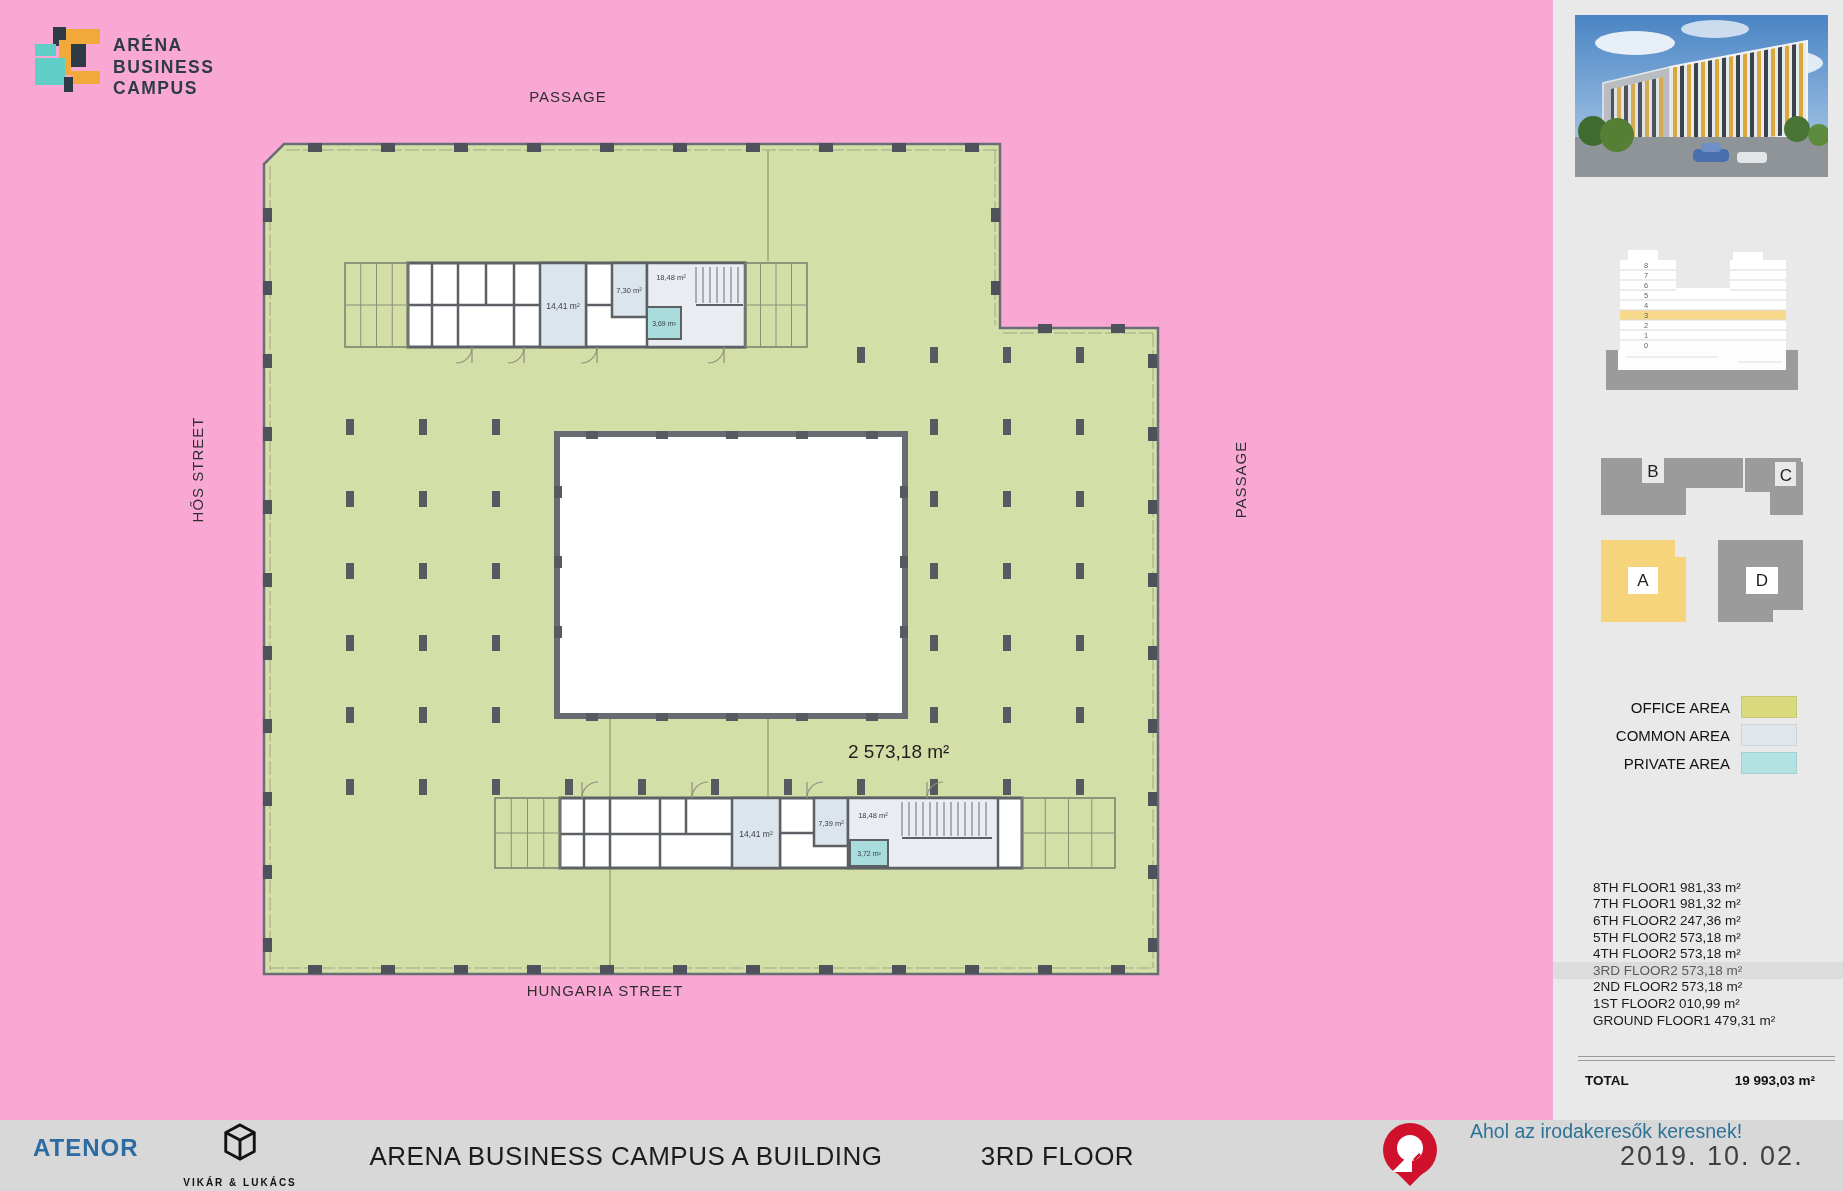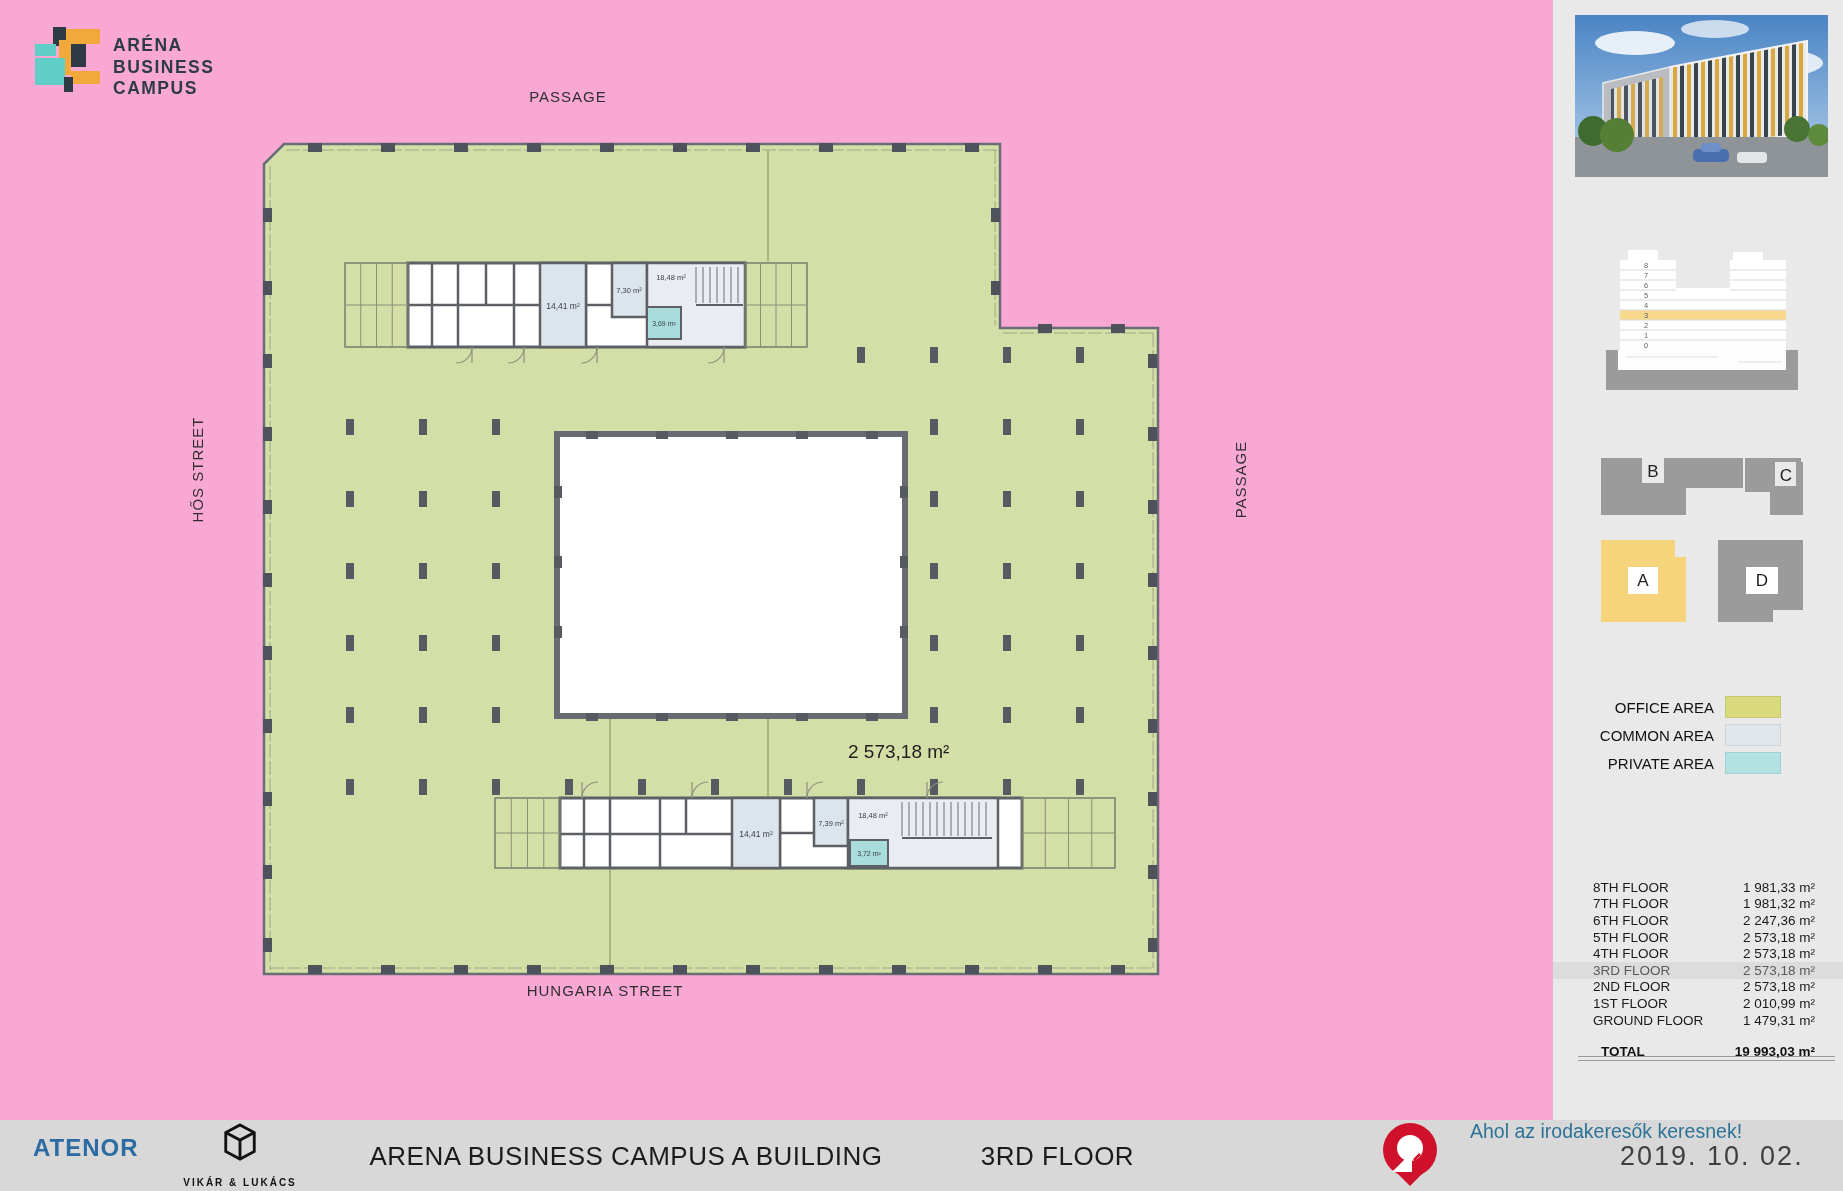--- a/index.html
+++ b/index.html
@@ -32,31 +32,31 @@
   .zdiv{stroke:#a9b47f;stroke-width:2}
   
   .sidebar{position:absolute;left:1553px;top:0;width:290px;height:1120px;background:#e9e9e9}
   .photo{position:absolute;left:22px;top:15px;width:253px;height:162px}
   #stack-svg{position:absolute;left:45px;top:250px;width:208px;height:145px}
   .st-num{font-size:7.5px;fill:#666;text-anchor:middle}
   #site-svg{position:absolute;left:47px;top:455px;width:205px;height:170px}
   .site-lab{font-size:17px;fill:#222;text-anchor:middle}
   .legend{position:absolute;left:0;top:697px;width:100%}
   .lrow{display:flex;justify-content:flex-end;align-items:center;gap:11px;
-        padding-right:62px;height:20px;margin-bottom:8px}
+        padding-right:46px;height:20px;margin-bottom:8px}
   .llab{font-size:15px;color:#111}
   .lsw{display:block;width:54px;height:20px;border:1px solid rgba(0,0,0,.08)}
   .ftable{position:absolute;left:0;top:879px;width:100%}
-  .frow{display:flex;justify-content:space-between;align-items:center;height:16.6px;
+  .frow{display:flex;align-items:center;height:16.6px;
         padding:0 28px 0 40px;font-size:13.5px;color:#1a1a1a}
   .frow.hl{background:#dcdcdc;color:#5a5a5a}
   .tdivider{position:absolute;left:25px;right:8px;top:1056px;height:3px;
             border-top:1px solid #9a9a9a;border-bottom:1px solid #9a9a9a}
-  .trow{position:absolute;left:0;top:1044px;width:100%;display:flex;justify-content:space-between;
-        padding:0 28px 0 48px;box-sizing:border-box;font-size:13.5px;font-weight:bold;color:#111}
+  .trow{position:absolute;left:0;top:1073px;width:100%;display:flex;justify-content:space-between;
+        padding:0 28px 0 32px;box-sizing:border-box;font-size:13.5px;font-weight:bold;color:#111}
   
   .footer{position:absolute;left:0;top:1120px;width:1843px;height:71px;background:#d8d8d8}
   .atenor{position:absolute;left:33px;top:14px;font-size:24px;font-weight:700;
           color:#2d6ba3;letter-spacing:1px}
   .vikar{position:absolute;left:180px;top:3px;width:120px;text-align:center}
   .vikar-name{font-size:10px;font-weight:bold;letter-spacing:2px;color:#111;margin-top:12px}
   .ftitle,.ffloor{position:absolute;top:21px;font-size:26px;font-weight:500;color:#1b1b1b;
                   letter-spacing:.5px;text-align:center}
   .ftitle{left:331px;width:590px}
   .ffloor{left:950px;width:215px}

